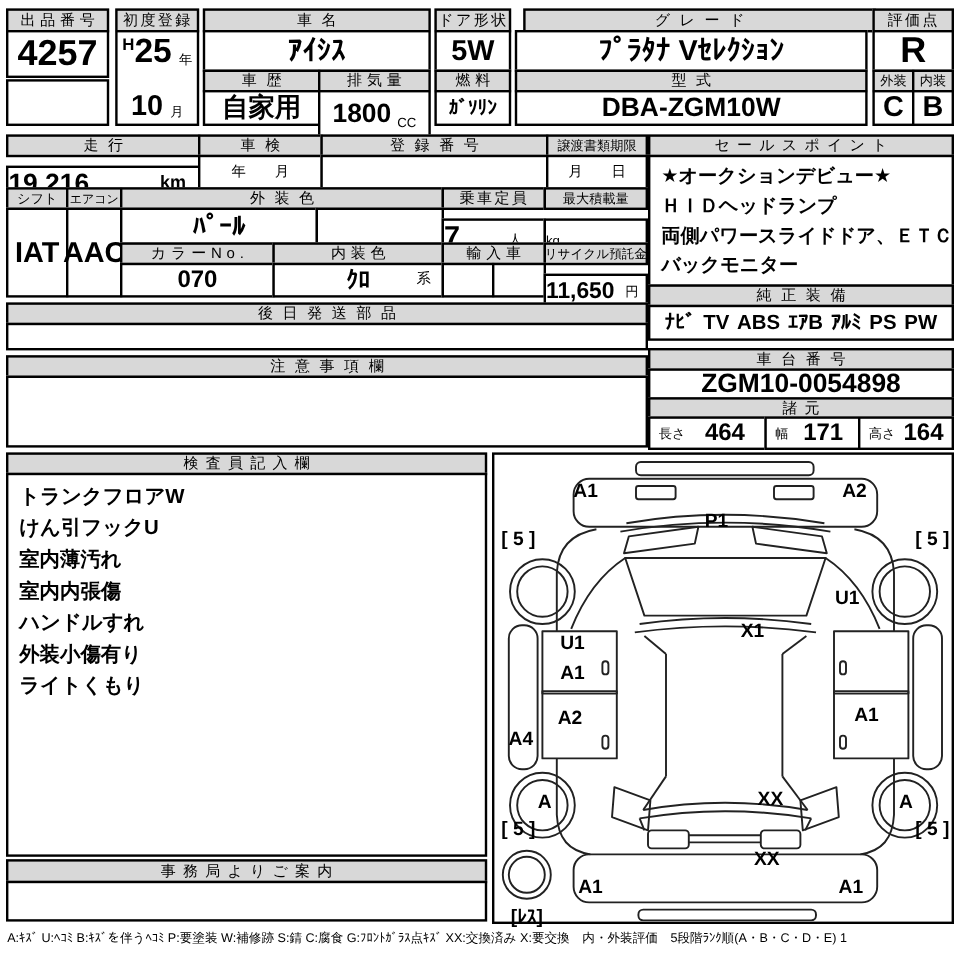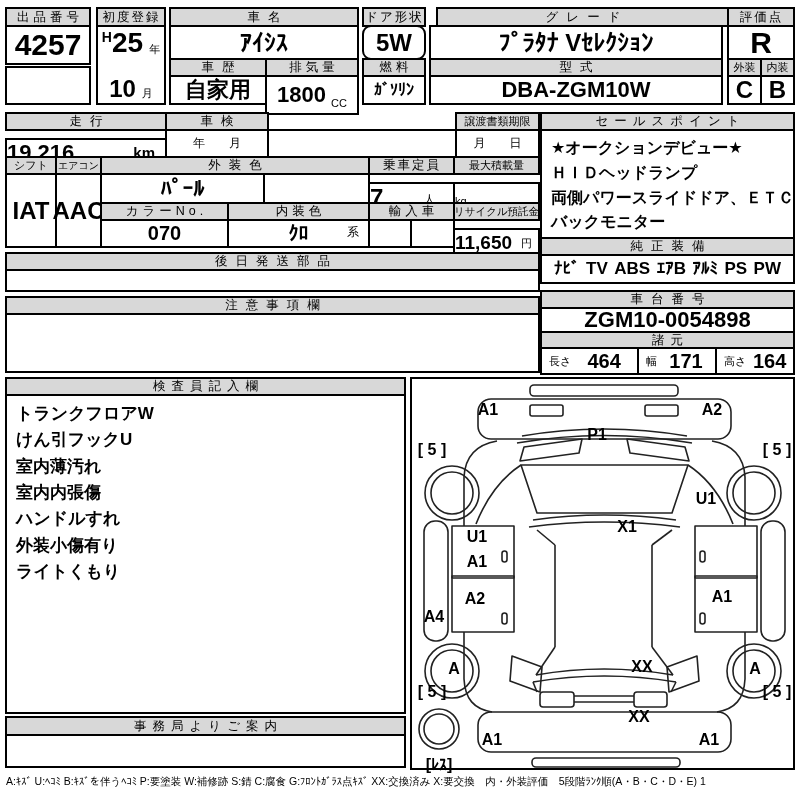--- a/index.html
+++ b/index.html
@@ -66,21 +66,21 @@
   <div class="cell v fs24" style="left:169px;top:25px;width:190px;height:35px;">ｱｲｼｽ</div>
   <div class="cell h ls8" style="left:169px;top:58px;width:98px;height:19px;">車歴</div>
   <div class="cell v fs22" style="left:169px;top:75px;width:98px;height:30px;">自家用</div>
   <div class="cell h ls4" style="left:265px;top:58px;width:94px;height:19px;">排気量</div>
   <div class="cell v fs22" style="left:265px;top:75px;width:94px;height:40px;">
     <span>1800</span>
     <span class="unit">CC</span>
   </div>
 
   <div class="cell h ls2" style="left:362px;top:7px;width:64px;height:20px;">ドア形状</div>
-  <div class="cell v fs24" style="left:362px;top:25px;width:64px;height:35px;border-radius:9px;">5W</div>
+  <div class="cell v fs24" style="left:362px;top:25px;width:64px;height:35px;">5W</div>
   <div class="cell h ls4" style="left:362px;top:58px;width:64px;height:19px;">燃料</div>
   <div class="cell v fs16" style="left:362px;top:75px;width:64px;height:30px;">ｶﾞｿﾘﾝ</div>
 
   <div class="cell h ls8" style="left:436px;top:7px;width:294px;height:20px;">グレード</div>
   <div class="cell v fs24" style="left:429px;top:25px;width:294px;height:35px;">ﾌﾟﾗﾀﾅ Vｾﾚｸｼｮﾝ</div>
   <div class="cell h ls8" style="left:429px;top:58px;width:294px;height:19px;">型式</div>
   <div class="cell v fs22" style="left:429px;top:75px;width:294px;height:30px;">DBA-ZGM10W</div>
 
   <div class="cell h ls2" style="left:727px;top:7px;width:68px;height:20px;">評価点</div>
   <div class="cell v fs30" style="left:727px;top:25px;width:68px;height:35px;">R</div>
@@ -89,20 +89,21 @@
   <div class="cell v fs24" style="left:727px;top:75px;width:35px;height:30px;">C</div>
   <div class="cell v fs24" style="left:760px;top:75px;width:35px;height:30px;">B</div>
 
   <div class="cell h ls8" style="left:5px;top:112px;width:162px;height:19px;">走行</div>
   <div class="cell v fs22 right" style="left:5px;top:129px;width:162px;height:29px;">
     <span>19,216</span>
     <span class="unit-b">km</span>
   </div>
   <div class="cell h ls8" style="left:165px;top:112px;width:104px;height:19px;">車検</div>
   <div class="cell v fs12n" style="left:165px;top:129px;width:104px;height:29px;align-items:flex-end;padding-bottom:4px;">年　　月</div>
+  <div class="cell h ls8" style="left:267px;top:112px;width:190px;height:19px;">登録番号</div>
   <div class="cell" style="left:267px;top:129px;width:190px;height:29px;"></div>
   <div class="cell h fs11" style="left:455px;top:112px;width:85px;height:19px;">譲渡書類期限</div>
   <div class="cell v fs12n" style="left:455px;top:129px;width:85px;height:29px;align-items:flex-end;padding-bottom:4px;text-align:center;">月　　日</div>
 
   <div class="cell h fs11" style="left:5px;top:156px;width:52px;height:19px;">シフト</div>
   <div class="cell h fs10" style="left:55px;top:156px;width:47px;height:19px;">エアコン</div>
   <div class="cell v fs24" style="left:5px;top:173px;width:52px;height:75px;">IAT</div>
   <div class="cell v fs24" style="left:55px;top:173px;width:47px;height:75px;">AAC</div>
 
   <div class="cell h ls8" style="left:100px;top:156px;width:270px;height:19px;">外装色</div>

